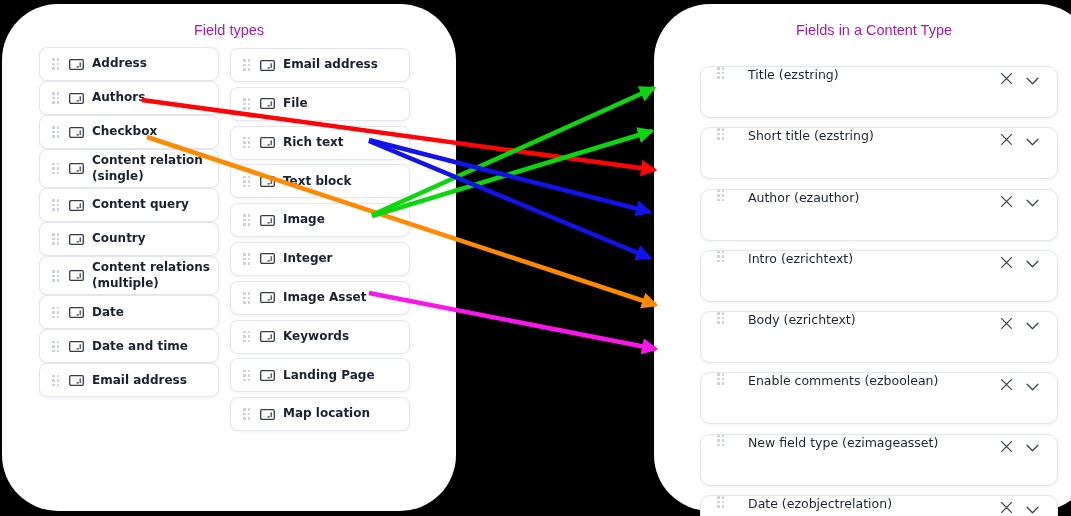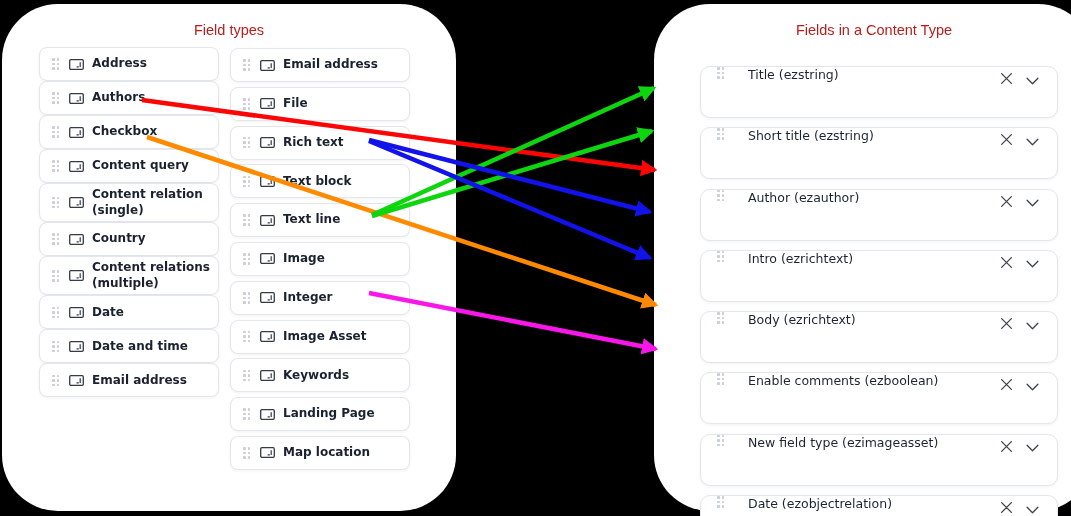--- a/index.html
+++ b/index.html
@@ -5,21 +5,21 @@
   html,body{margin:0;padding:0;}
   body{
     width:1071px;height:516px;position:relative;overflow:hidden;
     background:#000;font-family:"DejaVu Sans",sans-serif;
   }
   .panel{position:absolute;top:4px;height:507px;background:#fff;border-radius:56px;}
   #left-panel{left:2px;width:454px;}
   #right-panel{left:654px;width:440px;}
   .panel-title{
     position:absolute;top:18px;left:0;right:0;text-align:center;
-    font-family:"Liberation Sans",sans-serif;font-size:14.5px;color:#b91c1c;
+    font-family:"Liberation Sans",sans-serif;font-size:14.5px;color:#a21caf;
   }
   .col{position:absolute;display:flex;flex-direction:column;}
   #col1{left:37px;top:43px;width:180px;gap:0;}
   #col2{left:228px;top:44px;width:180px;gap:4.8px;}
   .ft-card{
     box-sizing:border-box;min-height:34px;background:#fff;
     border:1px solid #e3e6ec;border-radius:8px;
     box-shadow:0 1px 3px rgba(25,35,60,.06);
     display:flex;align-items:center;padding:3px 8px 3px 12px;cursor:grab;
   }
@@ -109,38 +109,38 @@
           <i></i>
           <i></i>
           <i></i>
         </span>
         <span class="ft-icon">
           <svg width="15" height="13" viewBox="0 0 15 13">
             <rect x="0.7" y="1.7" width="13.6" height="9.6" rx="1.2" fill="none" stroke="#343b46" stroke-width="1.3"></rect>
             <path d="M11.2 4.3 v4.6 M7.6 8.9 h2.2" fill="none" stroke="#343b46" stroke-width="1.2"></path>
           </svg>
         </span>
+        <span class="ft-label">Content relation (single)</span>
+      </div>
+      <div class="ft-card">
+        <span class="handle">
+          <i></i>
+          <i></i>
+          <i></i>
+          <i></i>
+          <i></i>
+          <i></i>
+        </span>
+        <span class="ft-icon">
+          <svg width="15" height="13" viewBox="0 0 15 13">
+            <rect x="0.7" y="1.7" width="13.6" height="9.6" rx="1.2" fill="none" stroke="#343b46" stroke-width="1.3"></rect>
+            <path d="M11.2 4.3 v4.6 M7.6 8.9 h2.2" fill="none" stroke="#343b46" stroke-width="1.2"></path>
+          </svg>
+        </span>
         <span class="ft-label">Content query</span>
-      </div>
-      <div class="ft-card">
-        <span class="handle">
-          <i></i>
-          <i></i>
-          <i></i>
-          <i></i>
-          <i></i>
-          <i></i>
-        </span>
-        <span class="ft-icon">
-          <svg width="15" height="13" viewBox="0 0 15 13">
-            <rect x="0.7" y="1.7" width="13.6" height="9.6" rx="1.2" fill="none" stroke="#343b46" stroke-width="1.3"></rect>
-            <path d="M11.2 4.3 v4.6 M7.6 8.9 h2.2" fill="none" stroke="#343b46" stroke-width="1.2"></path>
-          </svg>
-        </span>
-        <span class="ft-label">Content relation (single)</span>
       </div>
       <div class="ft-card">
         <span class="handle">
           <i></i>
           <i></i>
           <i></i>
           <i></i>
           <i></i>
           <i></i>
         </span>
@@ -282,37 +282,20 @@
           <i></i>
           <i></i>
         </span>
         <span class="ft-icon">
           <svg width="15" height="13" viewBox="0 0 15 13">
             <rect x="0.7" y="1.7" width="13.6" height="9.6" rx="1.2" fill="none" stroke="#343b46" stroke-width="1.3"></rect>
             <path d="M11.2 4.3 v4.6 M7.6 8.9 h2.2" fill="none" stroke="#343b46" stroke-width="1.2"></path>
           </svg>
         </span>
         <span class="ft-label">Text block</span>
-      </div>
-      <div class="ft-card">
-        <span class="handle">
-          <i></i>
-          <i></i>
-          <i></i>
-          <i></i>
-          <i></i>
-          <i></i>
-        </span>
-        <span class="ft-icon">
-          <svg width="15" height="13" viewBox="0 0 15 13">
-            <rect x="0.7" y="1.7" width="13.6" height="9.6" rx="1.2" fill="none" stroke="#343b46" stroke-width="1.3"></rect>
-            <path d="M11.2 4.3 v4.6 M7.6 8.9 h2.2" fill="none" stroke="#343b46" stroke-width="1.2"></path>
-          </svg>
-        </span>
-        <span class="ft-label">Text line</span>
       </div>
       <div class="ft-card">
         <span class="handle">
           <i></i>
           <i></i>
           <i></i>
           <i></i>
           <i></i>
           <i></i>
         </span>

